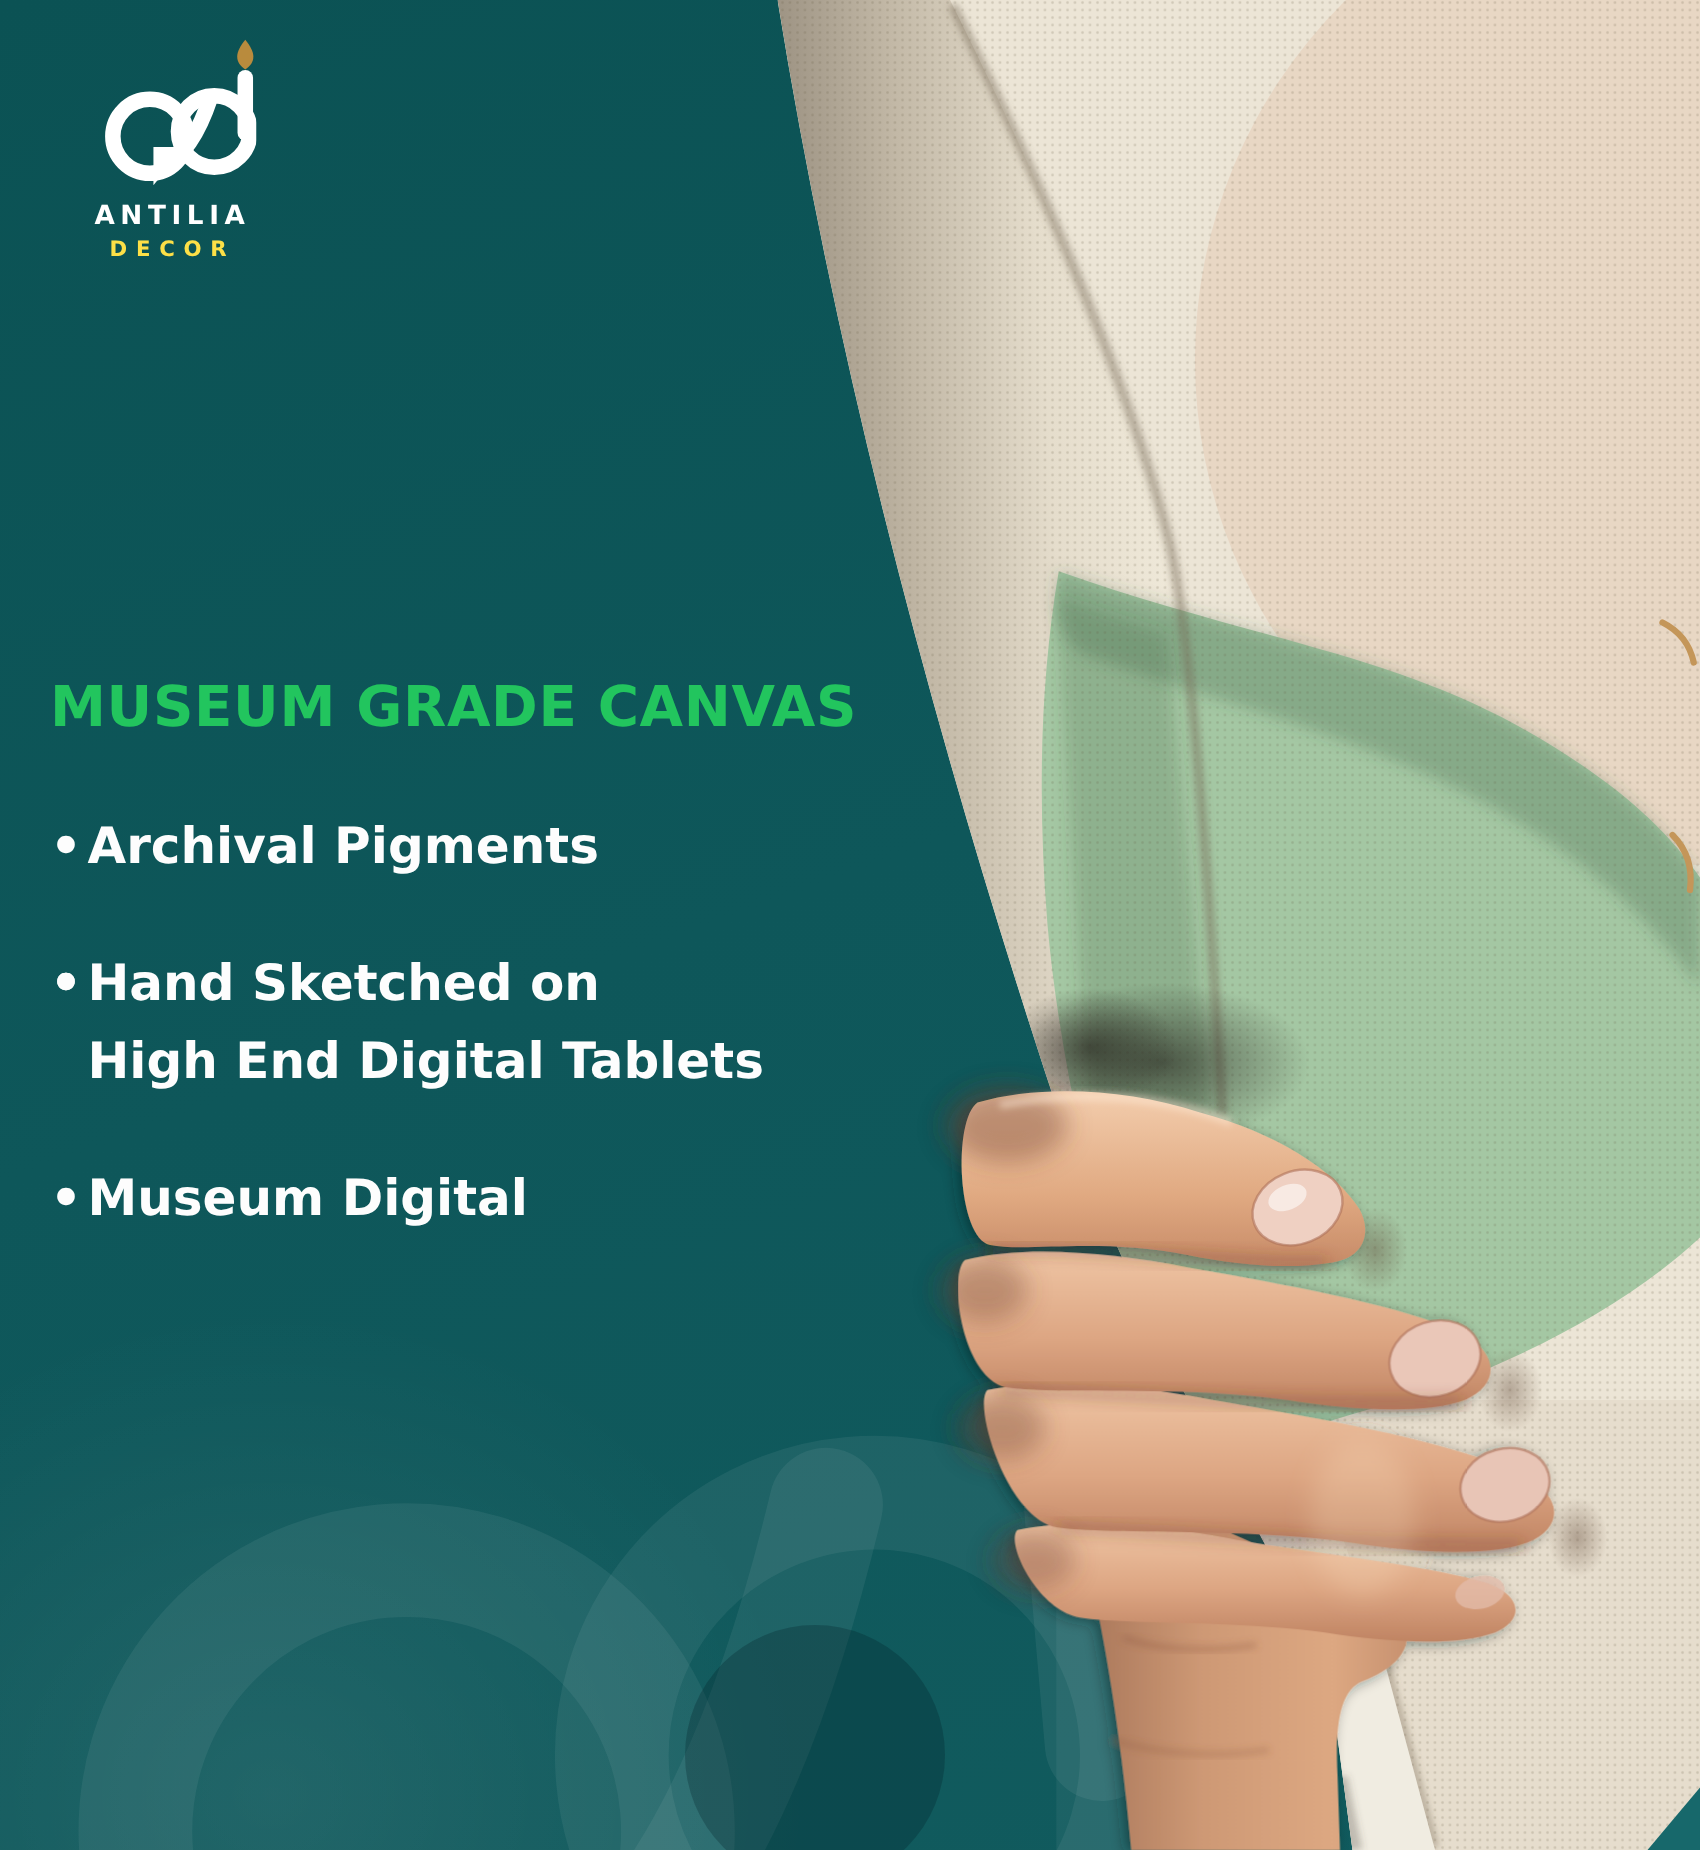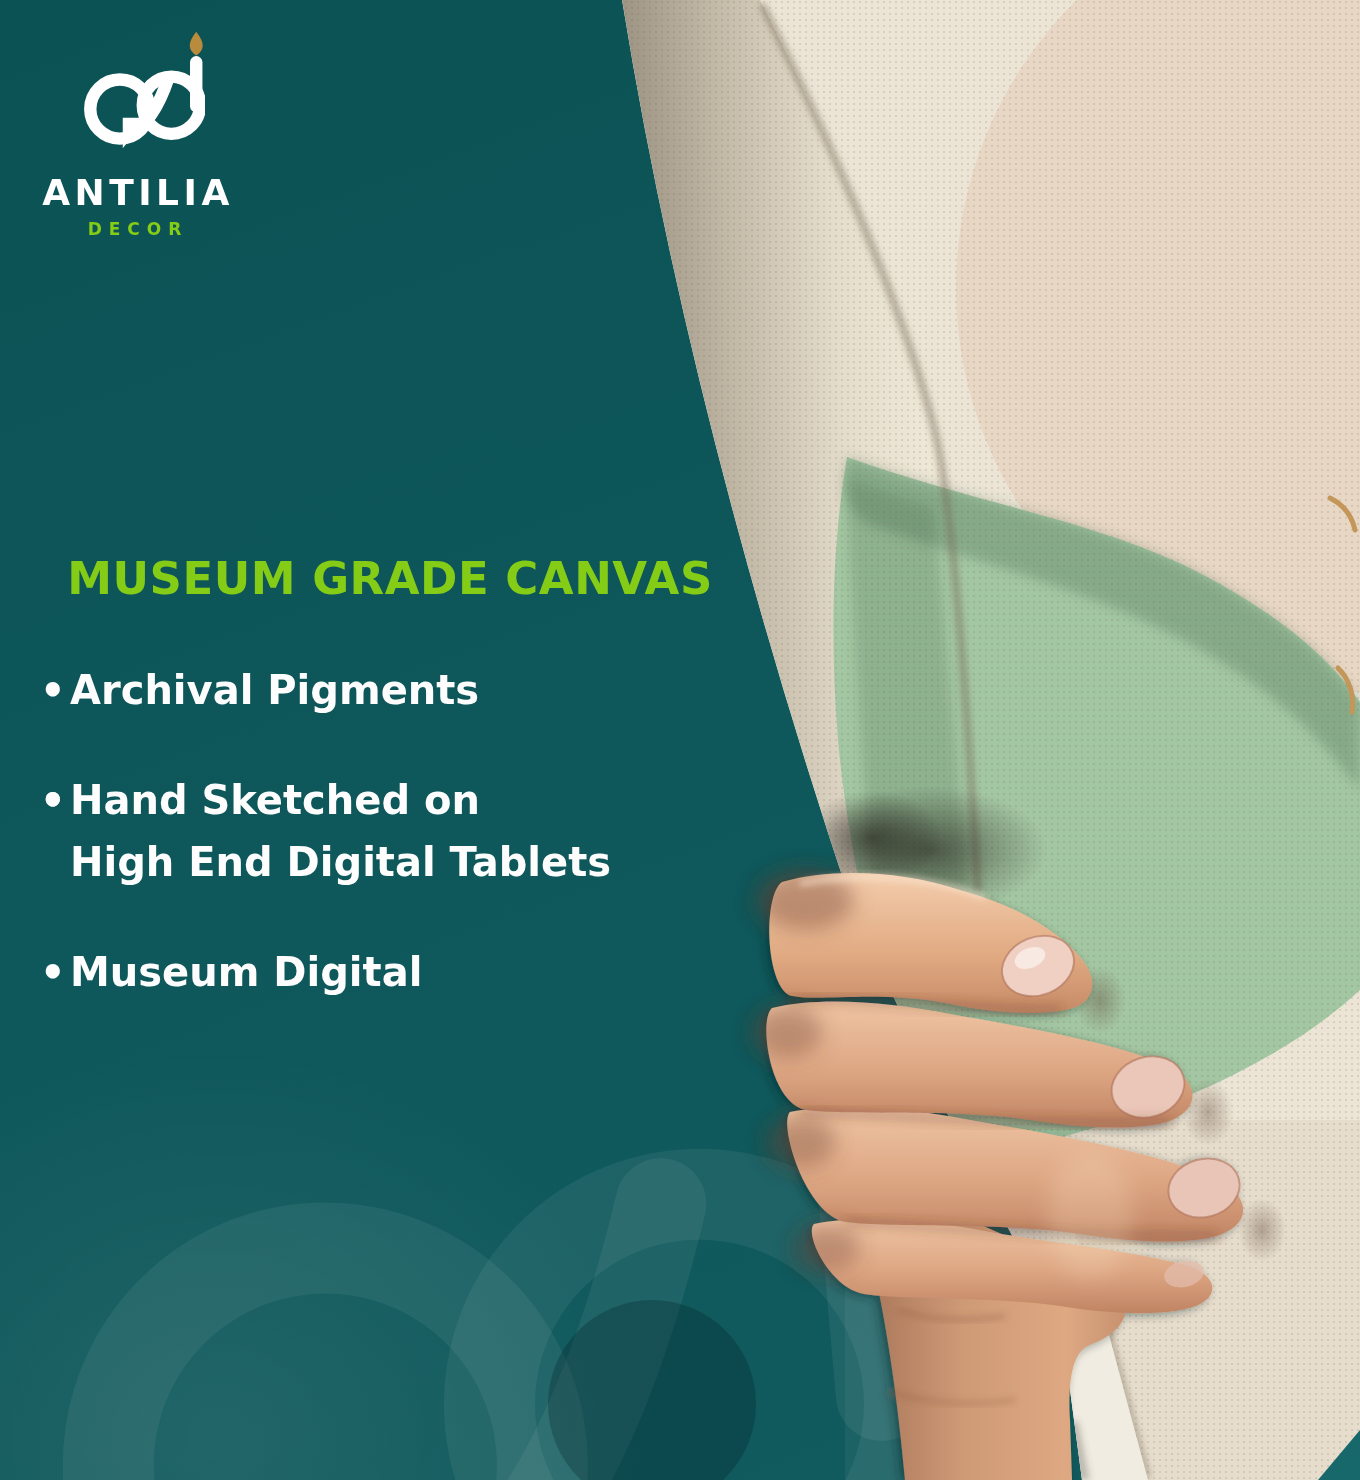--- a/index.html
+++ b/index.html
@@ -22,32 +22,32 @@
   .watermark-counter{
     position:absolute;left:548px;top:1300px;width:208px;height:208px;border-radius:50%;
     background:rgba(0,28,34,0.26);
   }
   
   .photo{position:absolute;left:0;top:0;width:1360px;height:1480px;}
   
   .logo{position:absolute;left:38px;top:26px;width:200px;text-align:center;color:#FFFFFF;}
   .logo .mark{width:134px;height:126px;display:block;margin:0 auto;}
   .brand-name{
-    display:block;margin-top:20px;font-size:36px;font-weight:bold;letter-spacing:4.5px;
+    display:block;margin-top:8px;font-size:21px;font-weight:bold;letter-spacing:4.5px;
     color:#FFFFFF;white-space:nowrap;
   }
   .brand-tagline{
     display:block;margin-top:6px;font-size:17px;font-weight:bold;letter-spacing:7px;
-    color:#84cc16;
+    color:#fde047;
   }
   
   .content{position:absolute;left:40px;top:543px;width:700px;}
   .headline{
-    margin:13px;font-size:45px;line-height:1.0;font-weight:800;letter-spacing:0.5px;
-    color:#84cc16;white-space:nowrap;text-align:center;
+    margin:0;font-size:45px;line-height:1.0;font-weight:800;letter-spacing:0.5px;
+    color:#22c55e;white-space:nowrap;
   }
   ul.features{list-style:none;margin:58px 0 0 0;padding:0;}
   ul.features li{
     position:relative;padding-left:30px;margin:0 0 48px 0;
     color:#FDFDFD;font-size:40px;line-height:62px;font-weight:600;
   }
   ul.features li .dot{position:absolute;left:0;top:0;}
   ul.features li .line{display:block;}
 </style>
 </head>

